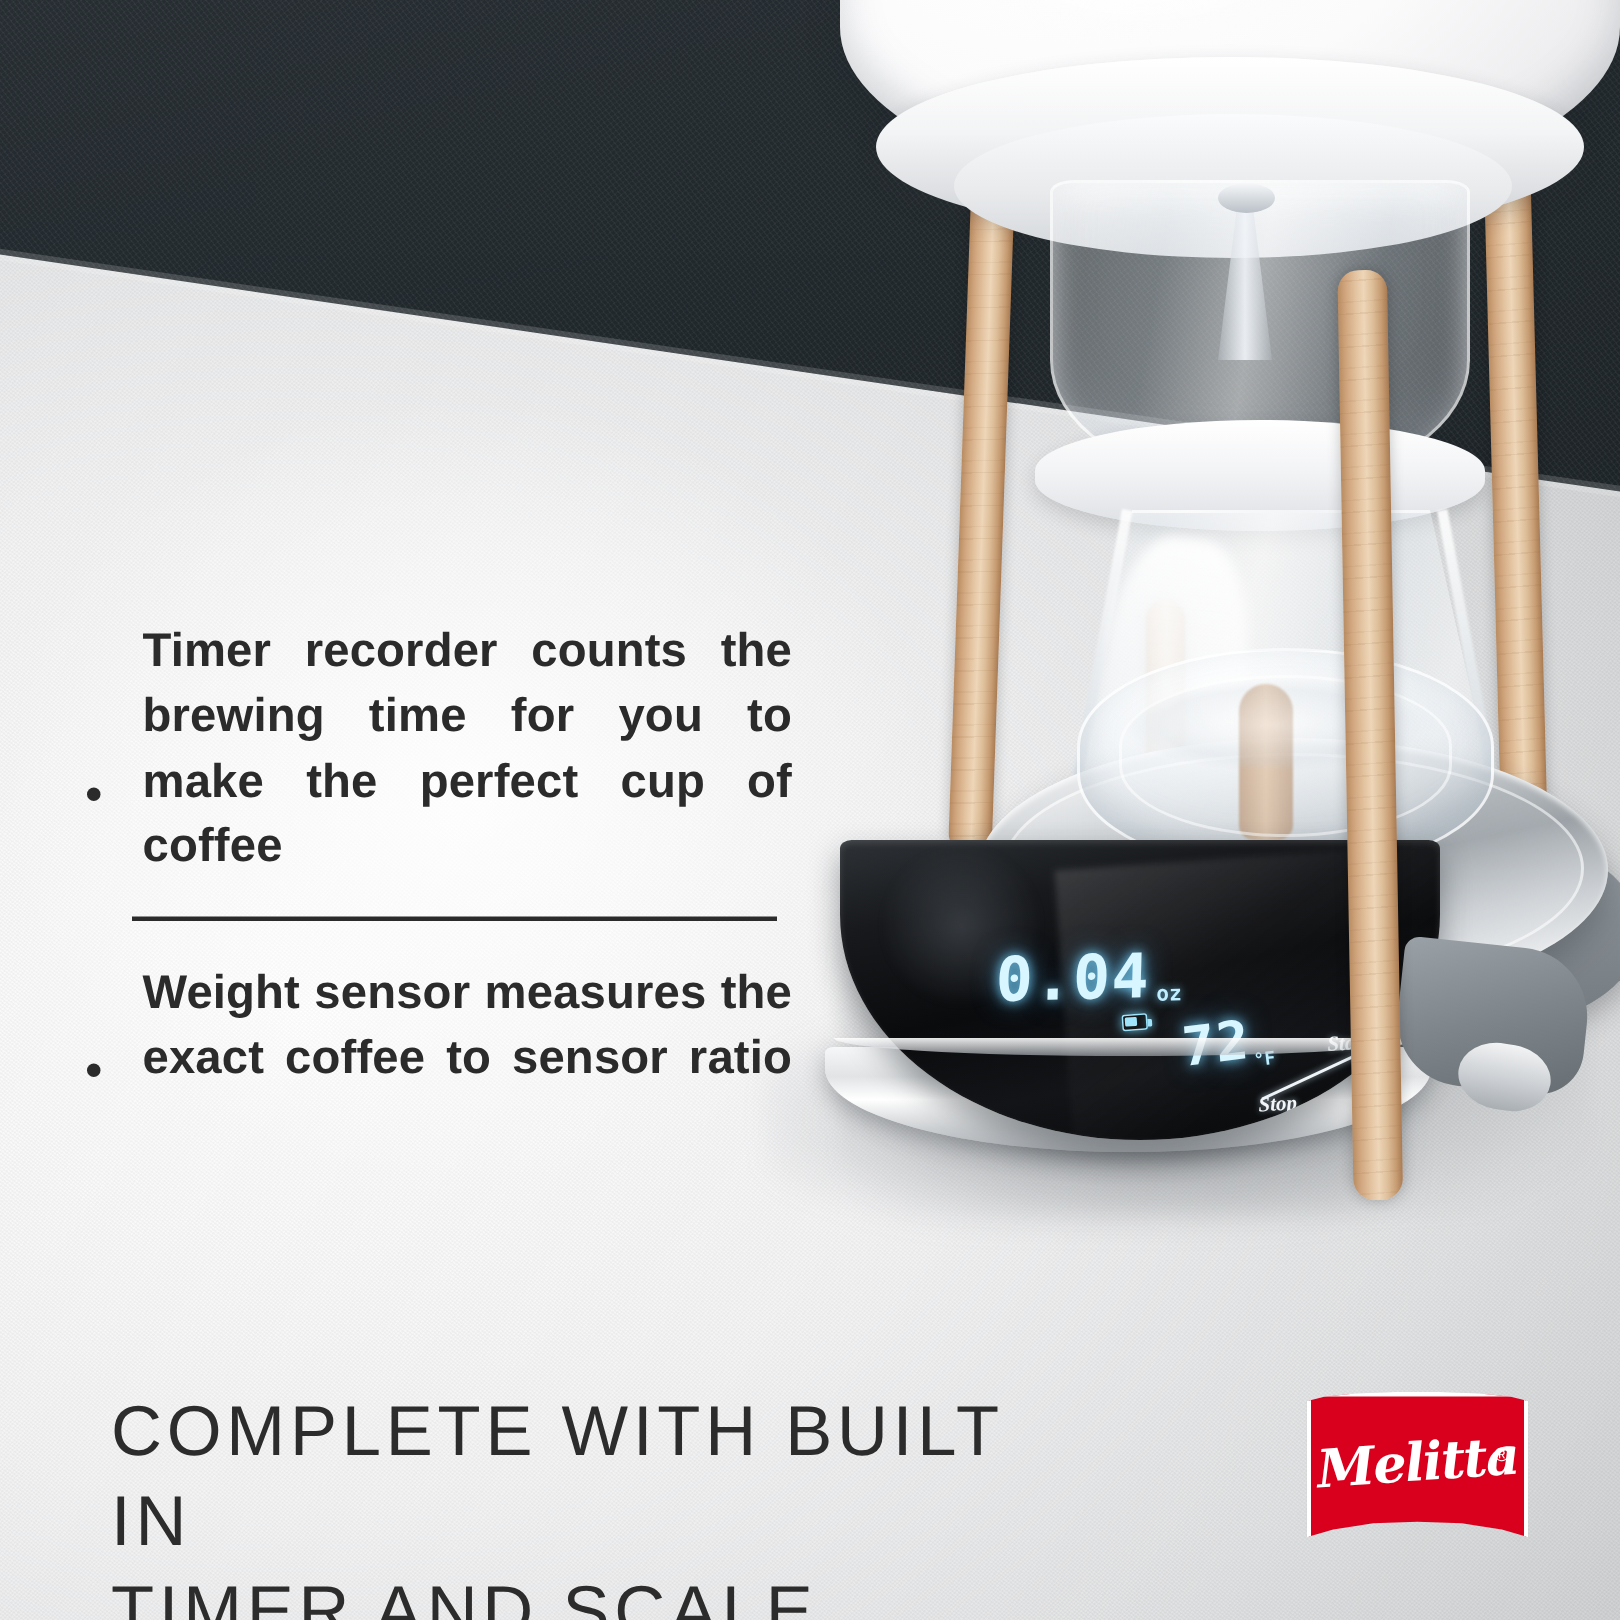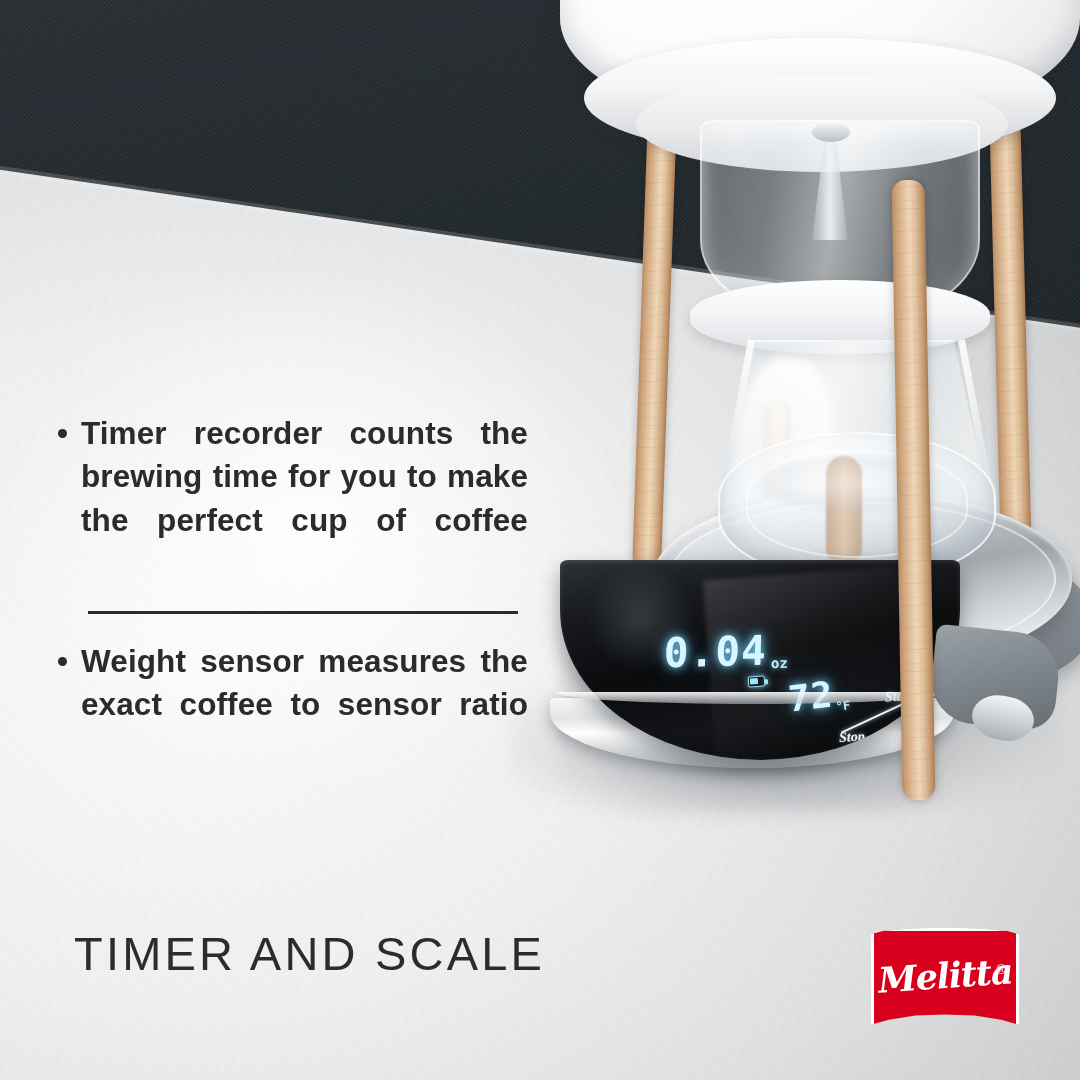--- a/index.html
+++ b/index.html
@@ -425,22 +425,22 @@
   .btn-ontare    { left: 348px; top: 146px; transform: rotate(-3deg); }
 
   
   .bullets {
     position: absolute;
     left: 58px; top: 412px;
     width: 470px;
   }
   .bullet-row {
     display: flex;
-    align-items: flex-start;
-    gap: 14px;
+    align-items: center;
+    gap: 28px;
   }
   .dot {
     flex: 0 0 auto;
     width: 9px; height: 9px;
     border-radius: 50%;
     background: #2b2b2b;
     margin-top: 17px;
   }
   .bullet-text {
     flex: 1 1 auto;
@@ -603,20 +603,21 @@
   <div class="divider"></div>
 
   <div class="bullets-2">
     <div class="bullet-row">
       <span class="dot"></span>
       <span class="bullet-text">Weight sensor measures the exact coffee to sensor ratio</span>
     </div>
   </div>
 
   <div class="headline">
+    <div>COMPLETE WITH BUILT IN</div>
     <div>TIMER AND SCALE</div>
   </div>
 
   <div class="logo">
     <div class="logo-shape"></div>
     <div class="logo-word">Melitta</div>
     <div class="logo-r">®</div>
   </div>
 
 </div>

